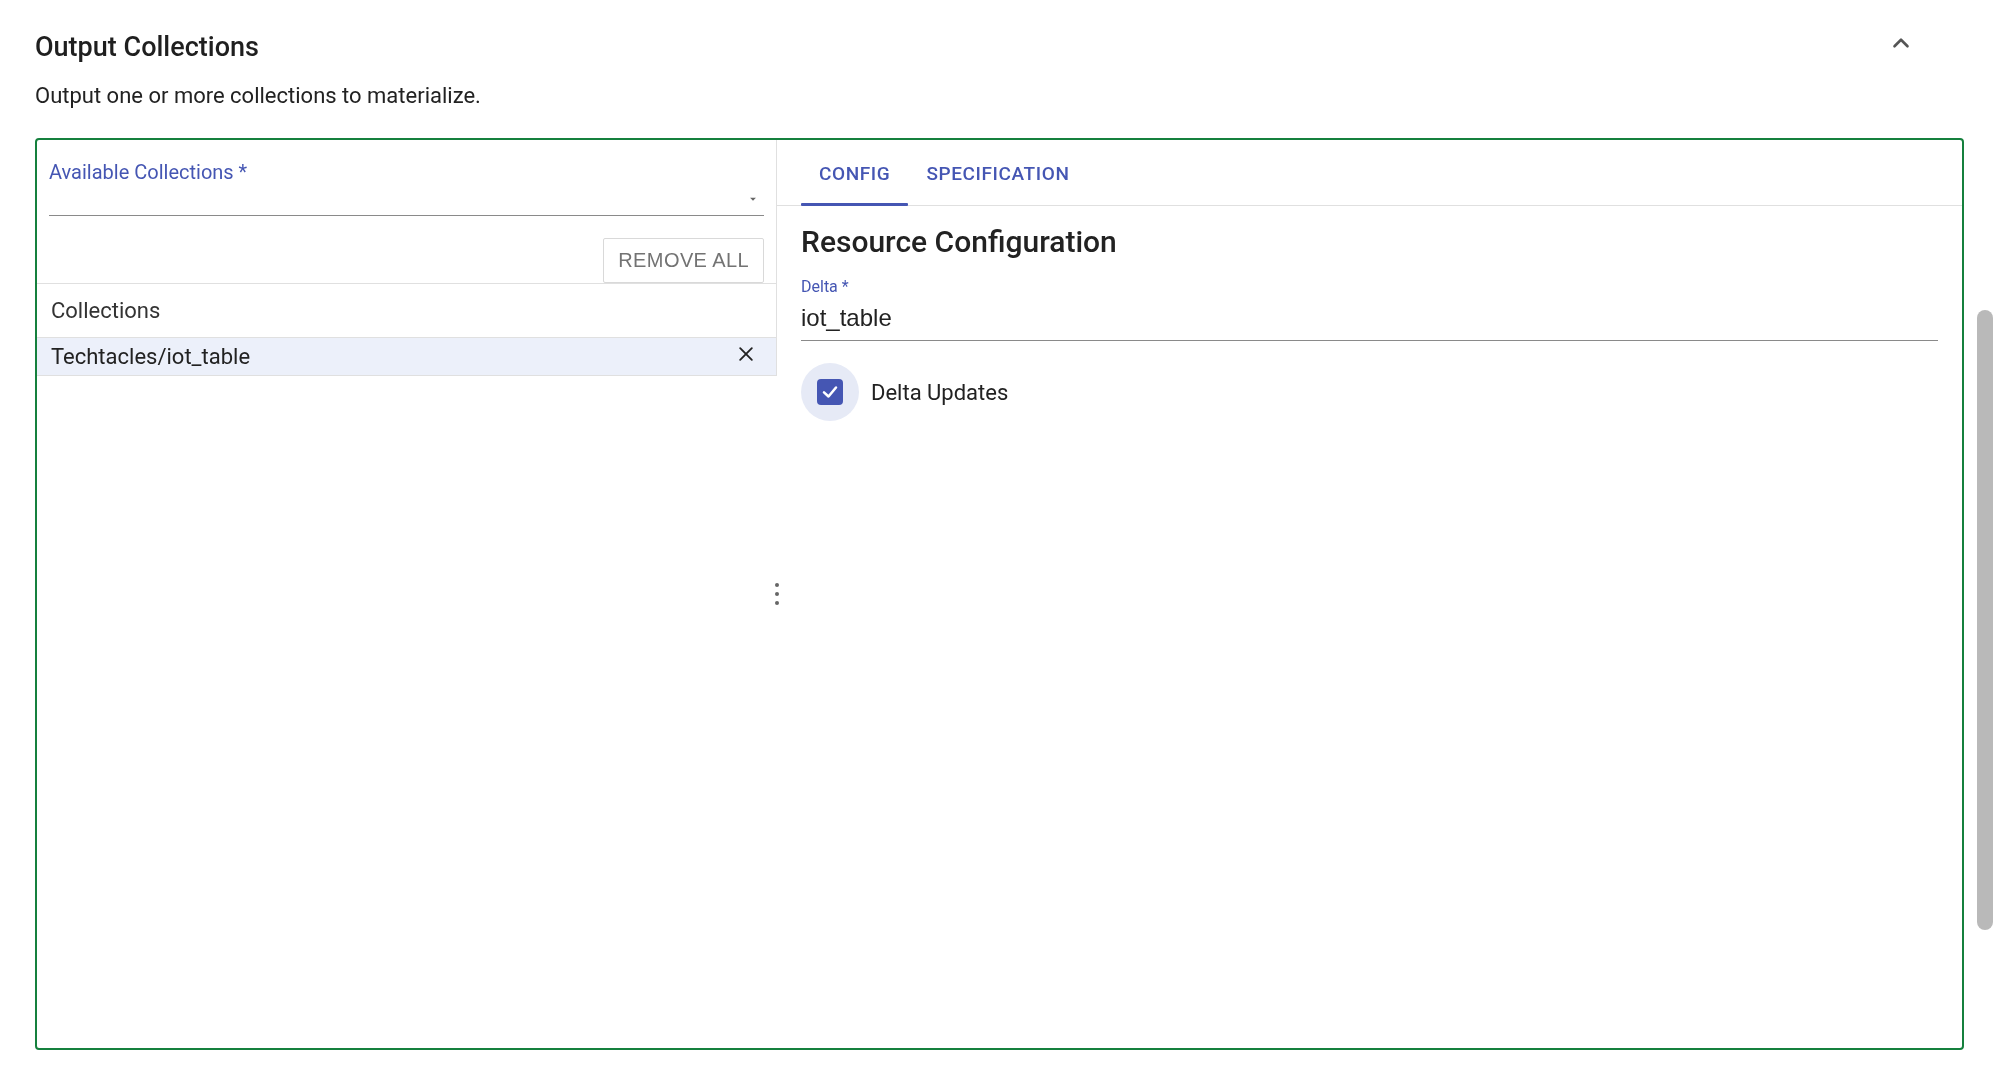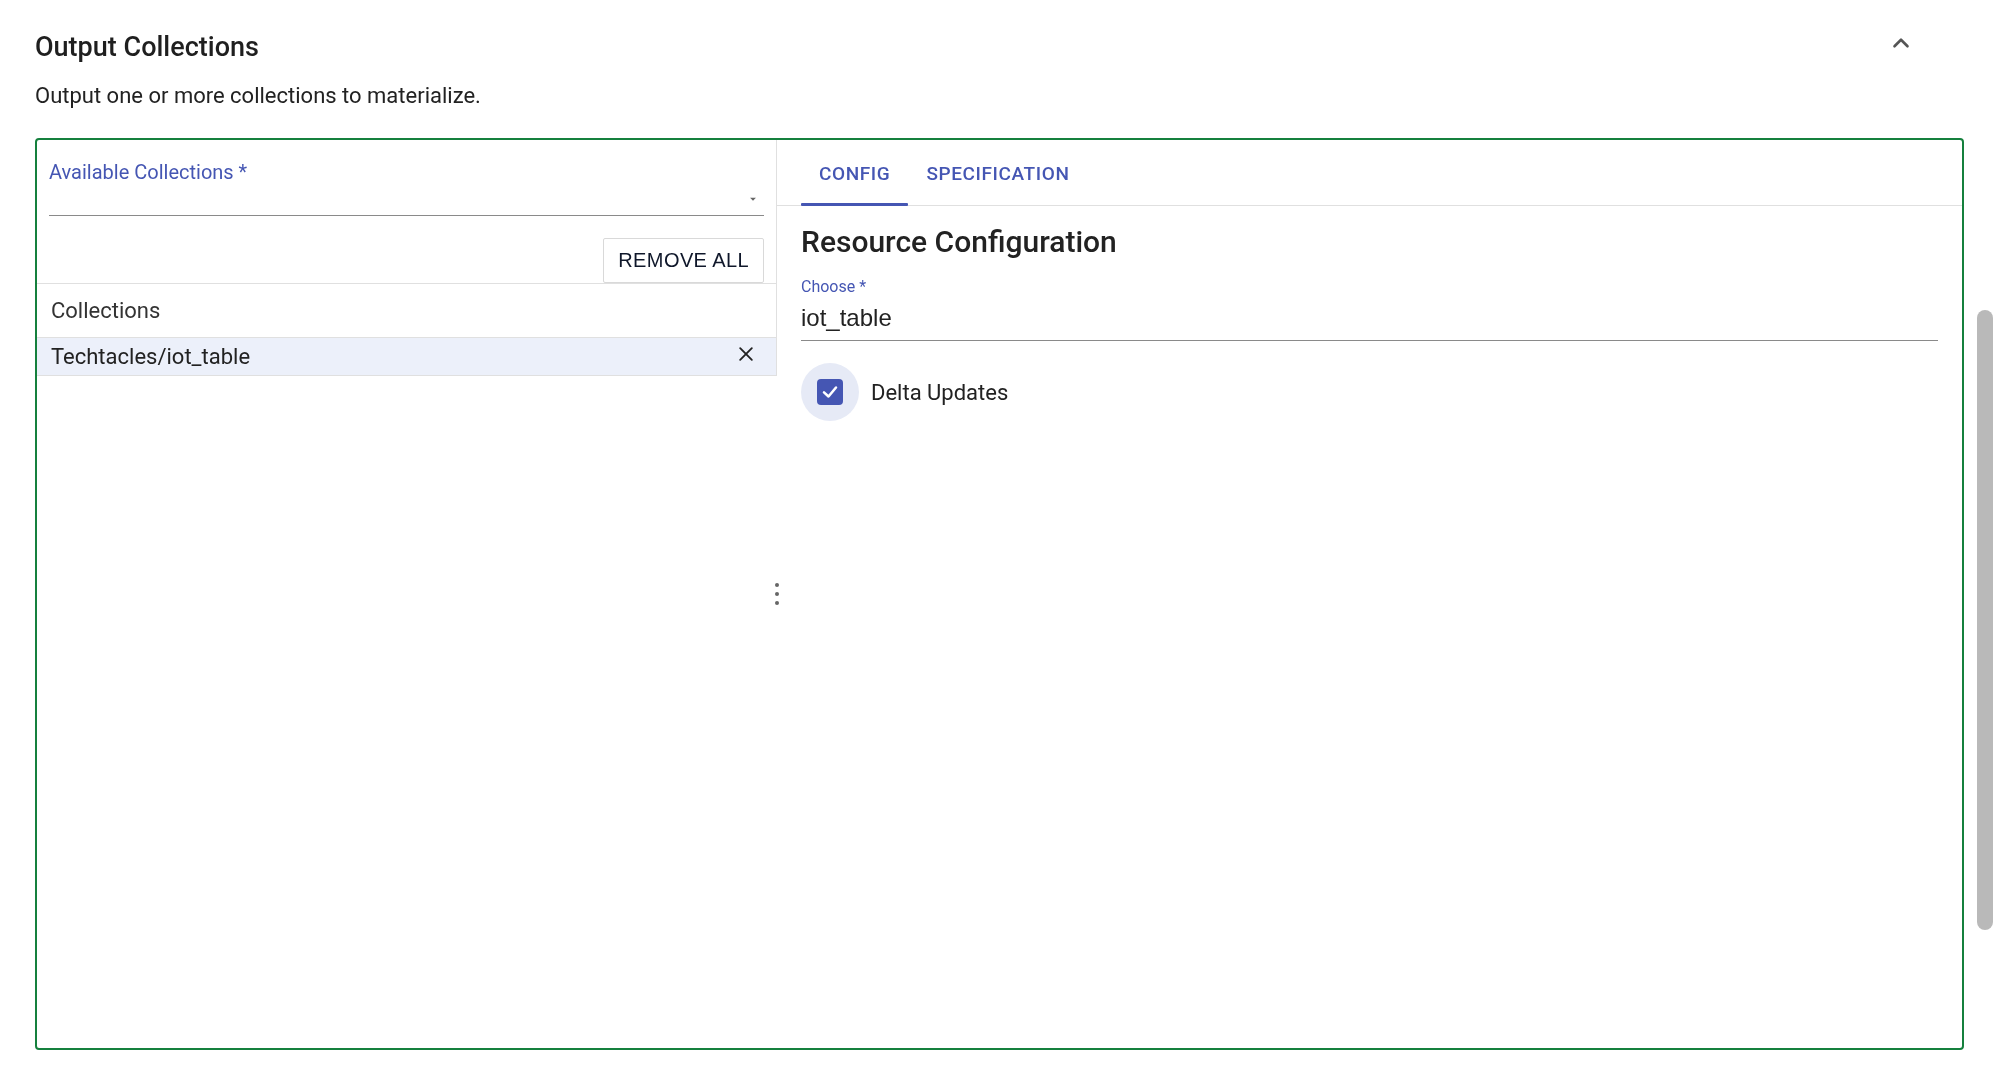--- a/index.html
+++ b/index.html
@@ -110,21 +110,21 @@
       padding: 4px;
     }
     .remove-all-row {
       display: flex;
       justify-content: flex-end;
       padding: 22px 12px 0 12px;
     }
     .remove-all-btn {
       border: 1px solid #d9d9d9;
       background: #fff;
-      color: #0f172a;
+      color: #737373;
       font-size: 20px;
       font-weight: 500;
       letter-spacing: 0.4px;
       padding: 10px 14px;
       cursor: pointer;
       border-radius: 2px;
     }
     .coll-header {
       border-top: 1px solid #e0e0e0;
       border-bottom: 1px solid #e0e0e0;
@@ -302,21 +302,21 @@
     </div>
 
     <div class="right-panel">
       <div class="tabs">
         <div class="tab active">CONFIG</div>
         <div class="tab">SPECIFICATION</div>
       </div>
       <div class="right-body">
         <h2 class="res-title">Resource Configuration</h2>
 
-        <label class="field-label">Choose *</label>
+        <label class="field-label">Delta *</label>
         <input class="field-input" type="text" value="iot_table" style="">
 
         <div class="checkbox-row">
           <div class="checkbox-circle">
             <div class="checkbox-box">
               <svg width="18" height="18" viewBox="0 0 24 24" fill="none" stroke="#fff" stroke-width="3.4" stroke-linecap="round" stroke-linejoin="round">
                   <polyline points="4 12.5 10 18 20 6"></polyline>
                 </svg>
             </div>
           </div>

